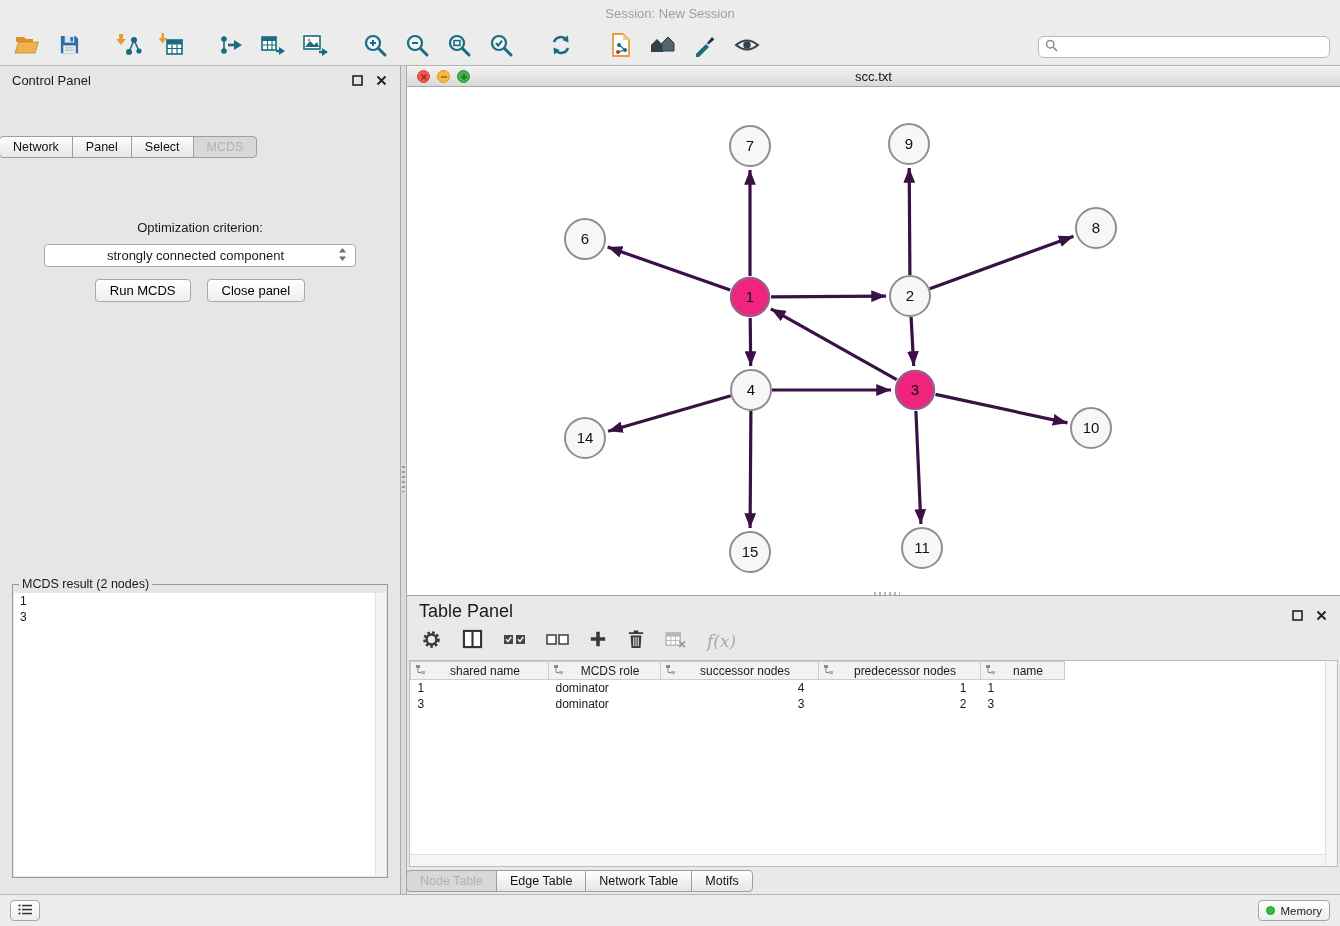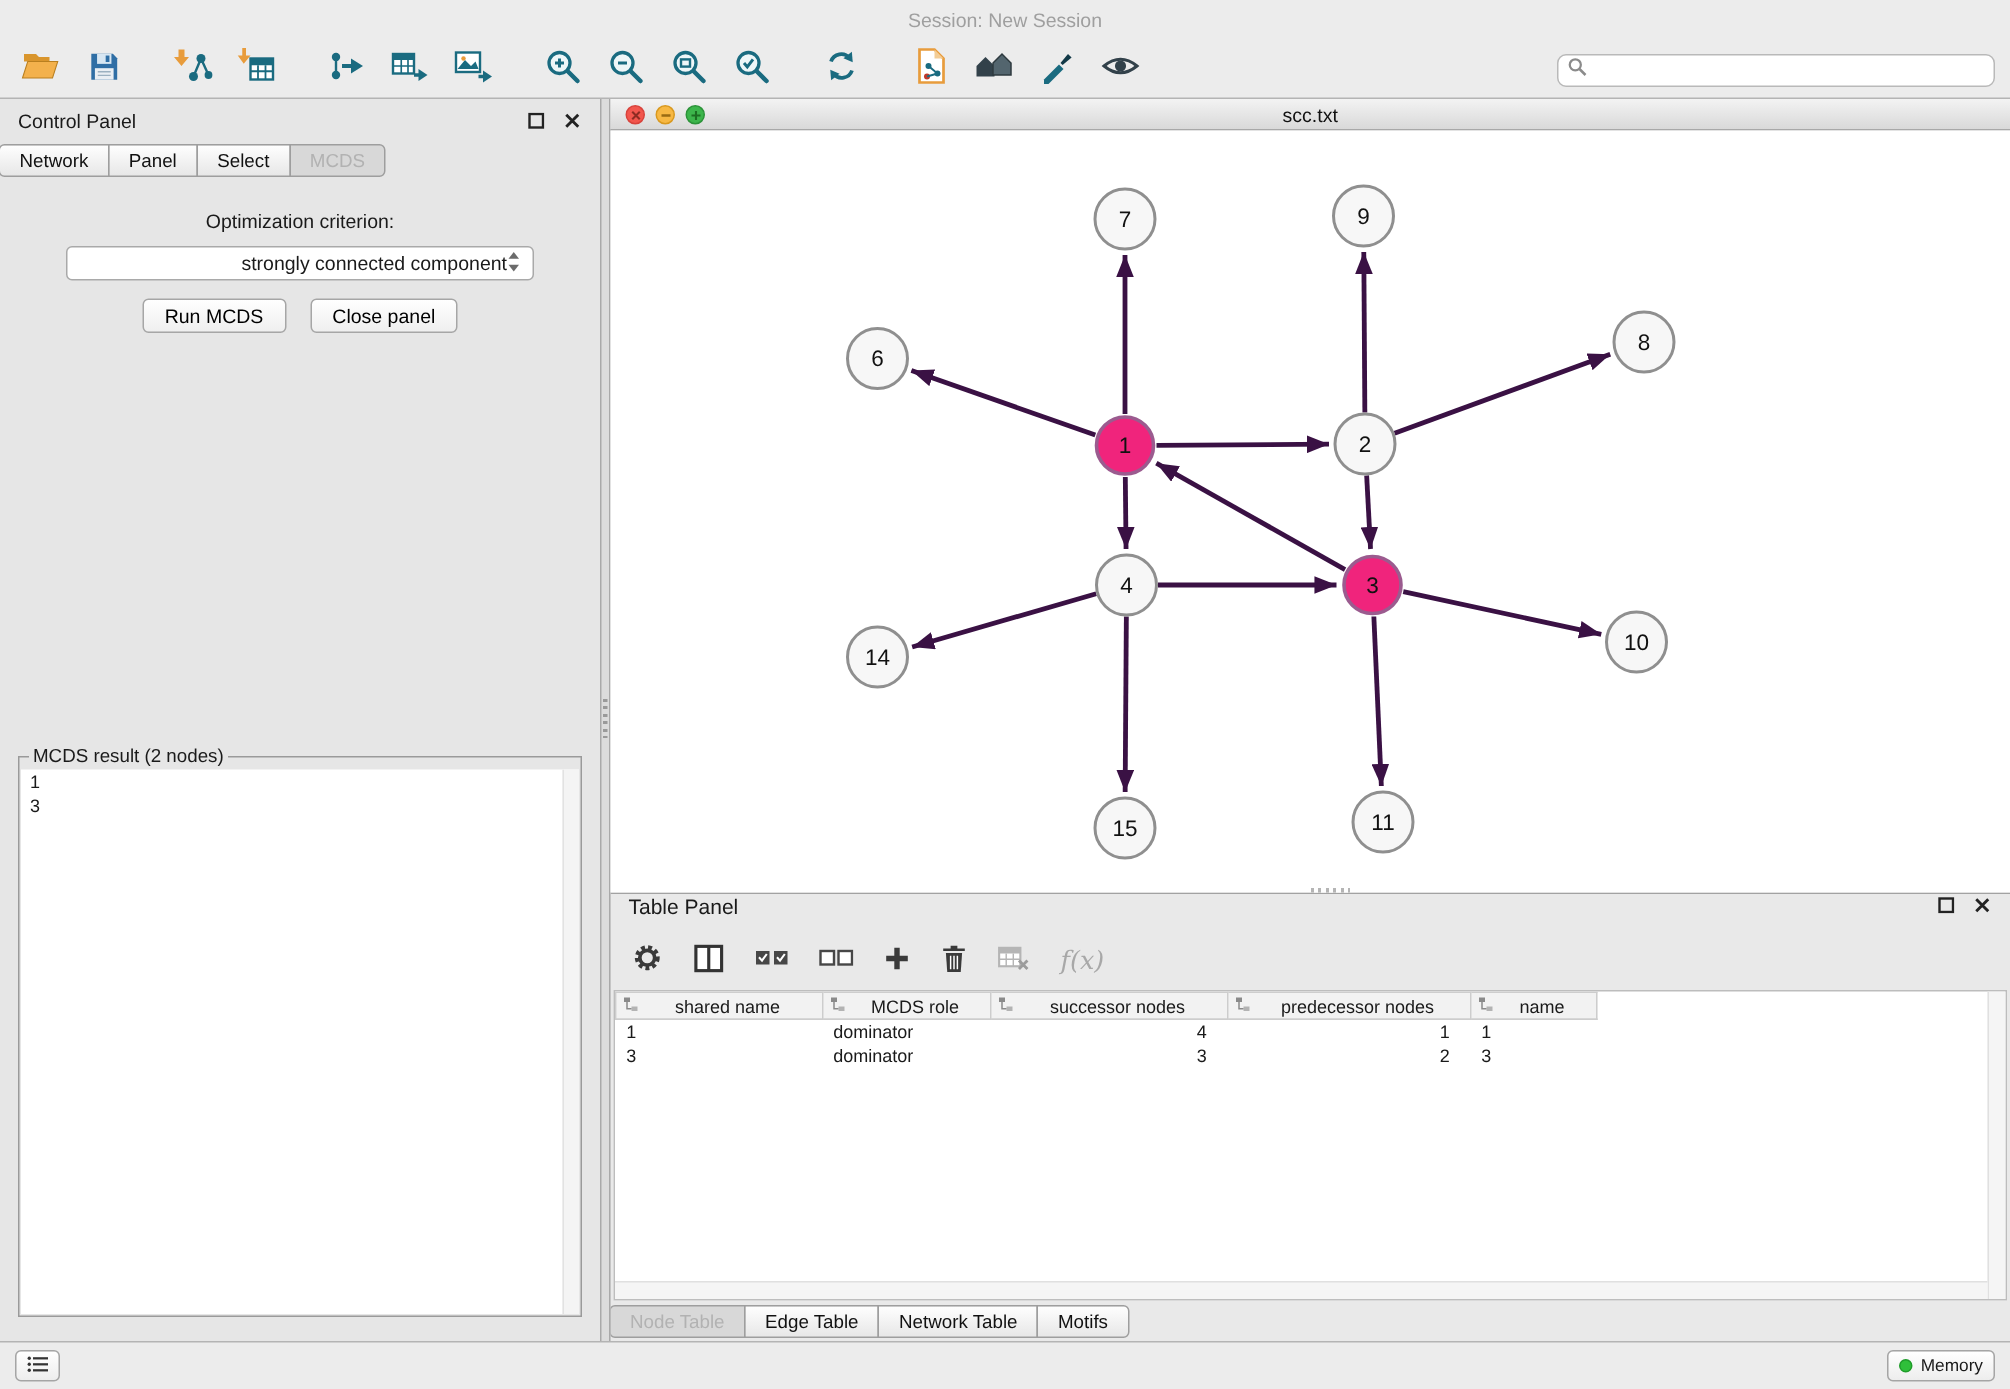--- a/index.html
+++ b/index.html
@@ -17,39 +17,39 @@
   .gap-sm { width:8px; }
   .search-wrap { margin-left:auto; width:292px; height:22px; background:#fff;
                  border:1px solid #b9b9b9; border-radius:6px; display:flex; align-items:center;
                  padding:0 6px; gap:5px; }
   .search-wrap input { border:none; outline:none; flex:1; font-size:12px; height:18px;
                        font-family:"Liberation Sans", sans-serif; }
 
   .main { display:flex; height:828px; }
 
   
-  .control-panel { width:400px; background:#e6e6e6; display:flex; flex-direction:column; }
+  .control-panel { width:400px; background:#e6e6e6; display:flex; flex-direction:column;gap:40px; }
   .cp-header { height:28px; display:flex; align-items:center; padding:0 12px; font-size:13px; }
   .panel-btns { margin-left:auto; display:flex; gap:10px; align-items:center; }
   .panel-btn { width:14px; height:14px; display:flex; align-items:center; justify-content:center; }
 
   .cp-tabs, .tp-tabs { display:flex; align-items:center; }
   .cp-tabs { padding:2px 0 8px; }
   .tab { border:1px solid #9e9e9e; background:linear-gradient(#fefefe,#e7e7e7);
          font-size:12.5px; padding:3px 13px; margin-left:-1px; color:#111; cursor:default; }
   .tab.first { border-radius:4px 0 0 4px; }
   .tab.last  { border-radius:0 4px 4px 0; }
   .tab.active { background:#d8d8d8; color:#b2b2b2; }
 
   .cp-body { flex:1; position:relative; text-align:center; padding-top:14px; background:#e6e6e6; }
   .opt-label { font-size:13px; margin-bottom:9px; }
   .dropdown { width:312px; height:23px; margin:0 auto; background:#fff; border:1px solid #a9a9a9;
               border-radius:4px; display:flex; align-items:center; padding:0 8px; font-size:13px;
               position:relative; }
-  .dropdown .dd-text { flex:1; text-align:right; }
+  .dropdown .dd-text { flex:1; text-align:center; }
   .btn-row { margin-top:12px; display:flex; justify-content:center; gap:16px; }
   .btn { height:23px; padding:0 14px; background:linear-gradient(#ffffff,#efefef);
          border:1px solid #a6a6a6; border-radius:4px; font-size:13px;
          font-family:"Liberation Sans", sans-serif; }
 
   .result-fieldset { position:absolute; left:12px; right:12px; top:371px; bottom:16px;
                      border:1px solid #9a9a9a; text-align:left; }
   .result-fieldset legend { font-size:12.5px; margin-left:6px; padding:0 3px; }
   .result-inner { position:absolute; left:1px; right:1px; top:2px; bottom:1px; background:#fff;
                   overflow:hidden; }
@@ -76,21 +76,21 @@
   .light.yellow { background:#f7b843; border:1px solid #d9991f; }
   .light.green  { background:#3cb54b; border:1px solid #2c9339; }
   .nw-title { margin:0 auto; font-size:13px; color:#111; }
   .canvas { flex:1; background:#fff; position:relative; }
   .canvas svg { position:absolute; left:0; top:0; }
   .h-handle { position:absolute; bottom:0; left:50%; width:26px; height:3px;
               background:repeating-linear-gradient(90deg,#b5b5b5 0 2px,#fff 2px 5px); }
 
   
   .table-panel { flex:1; display:flex; flex-direction:column; background:#e9e9e9; }
-  .tp-header { height:26px; display:flex; align-items:flex-start; padding:0 12px; font-size:14px; }
+  .tp-header { height:26px; display:flex; align-items:flex-end; padding:0 12px; font-size:18px; }
   .tp-toolbar { height:38px; display:flex; align-items:center; padding:0 14px; gap:20px; }
   .tp-icon { display:flex; align-items:center; justify-content:center; }
   .fx { font-family:"DejaVu Serif", serif; font-style:italic; font-size:17px; color:#a8a8a8; }
 
   .tp-tablewrap { flex:1; background:#fff; border:1px solid #bdbdbd; margin:0 2px; position:relative;
                   overflow:hidden; }
   table { border-collapse:collapse; font-size:12px; }
   th { border:1px solid #cdcdcd; background:#f2f2f2; font-weight:normal; height:18px;
        font-size:12px; padding:0 4px; }
   th .th-flex { display:flex; align-items:center; }

